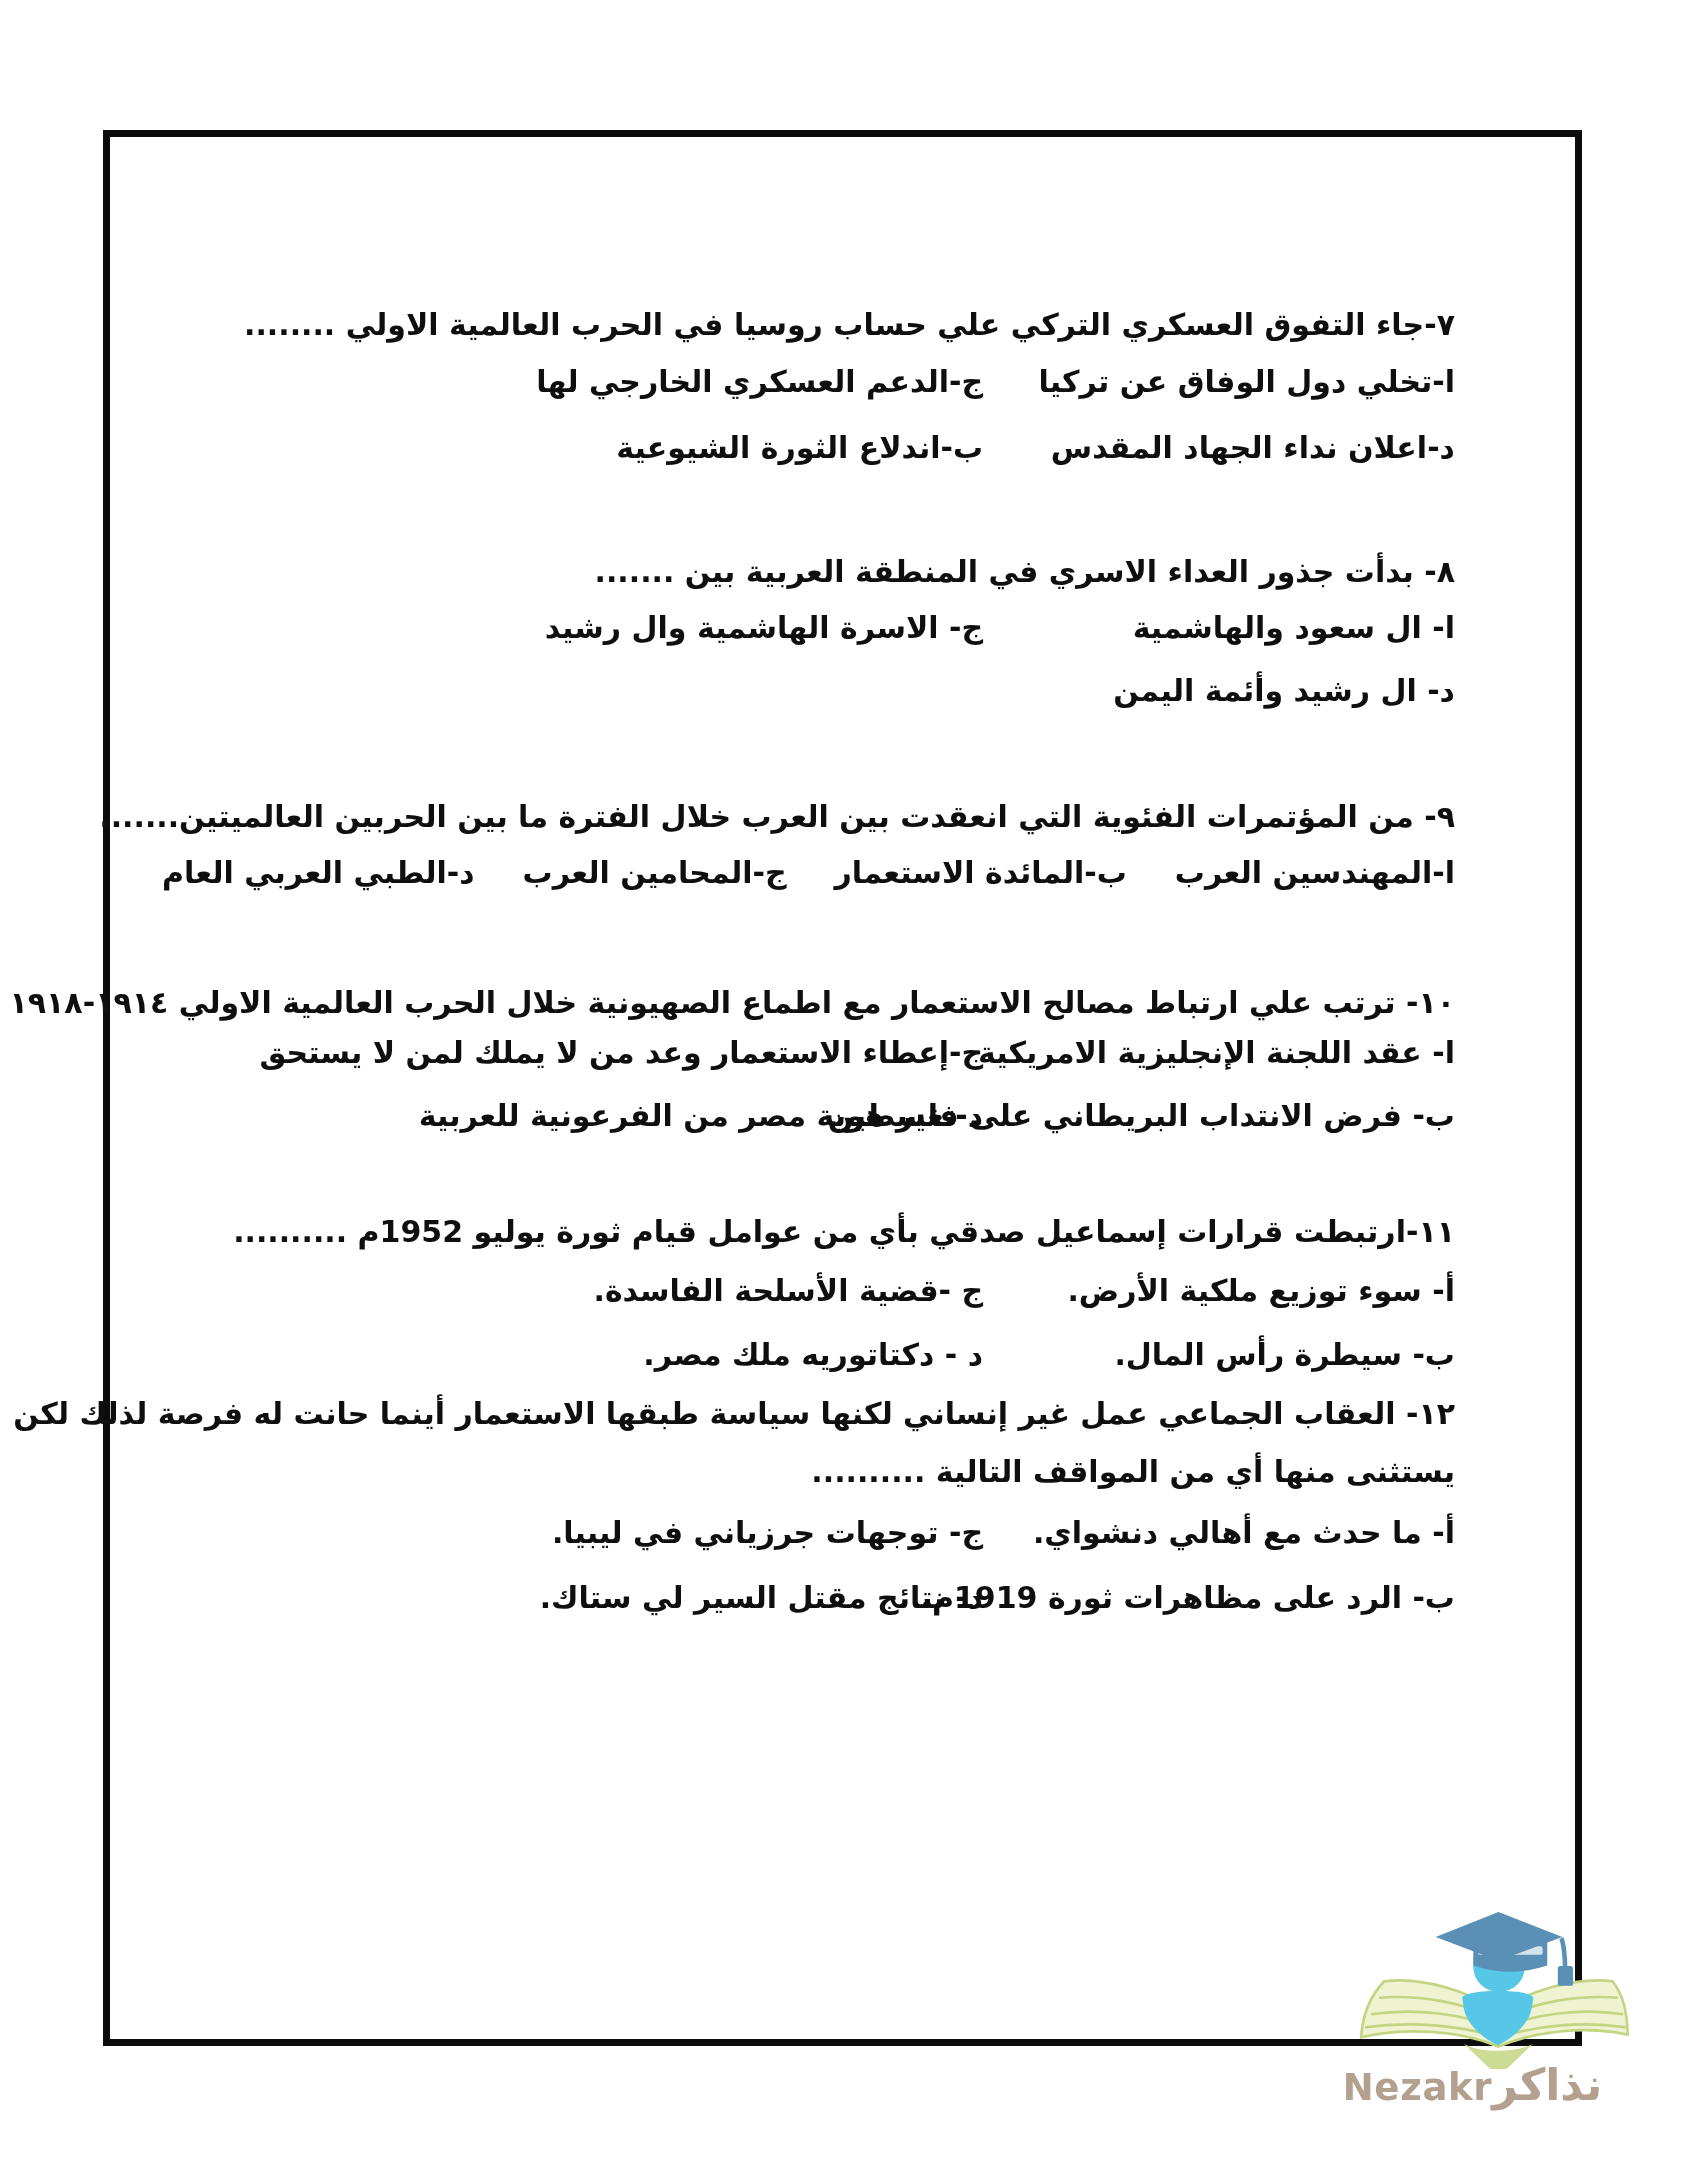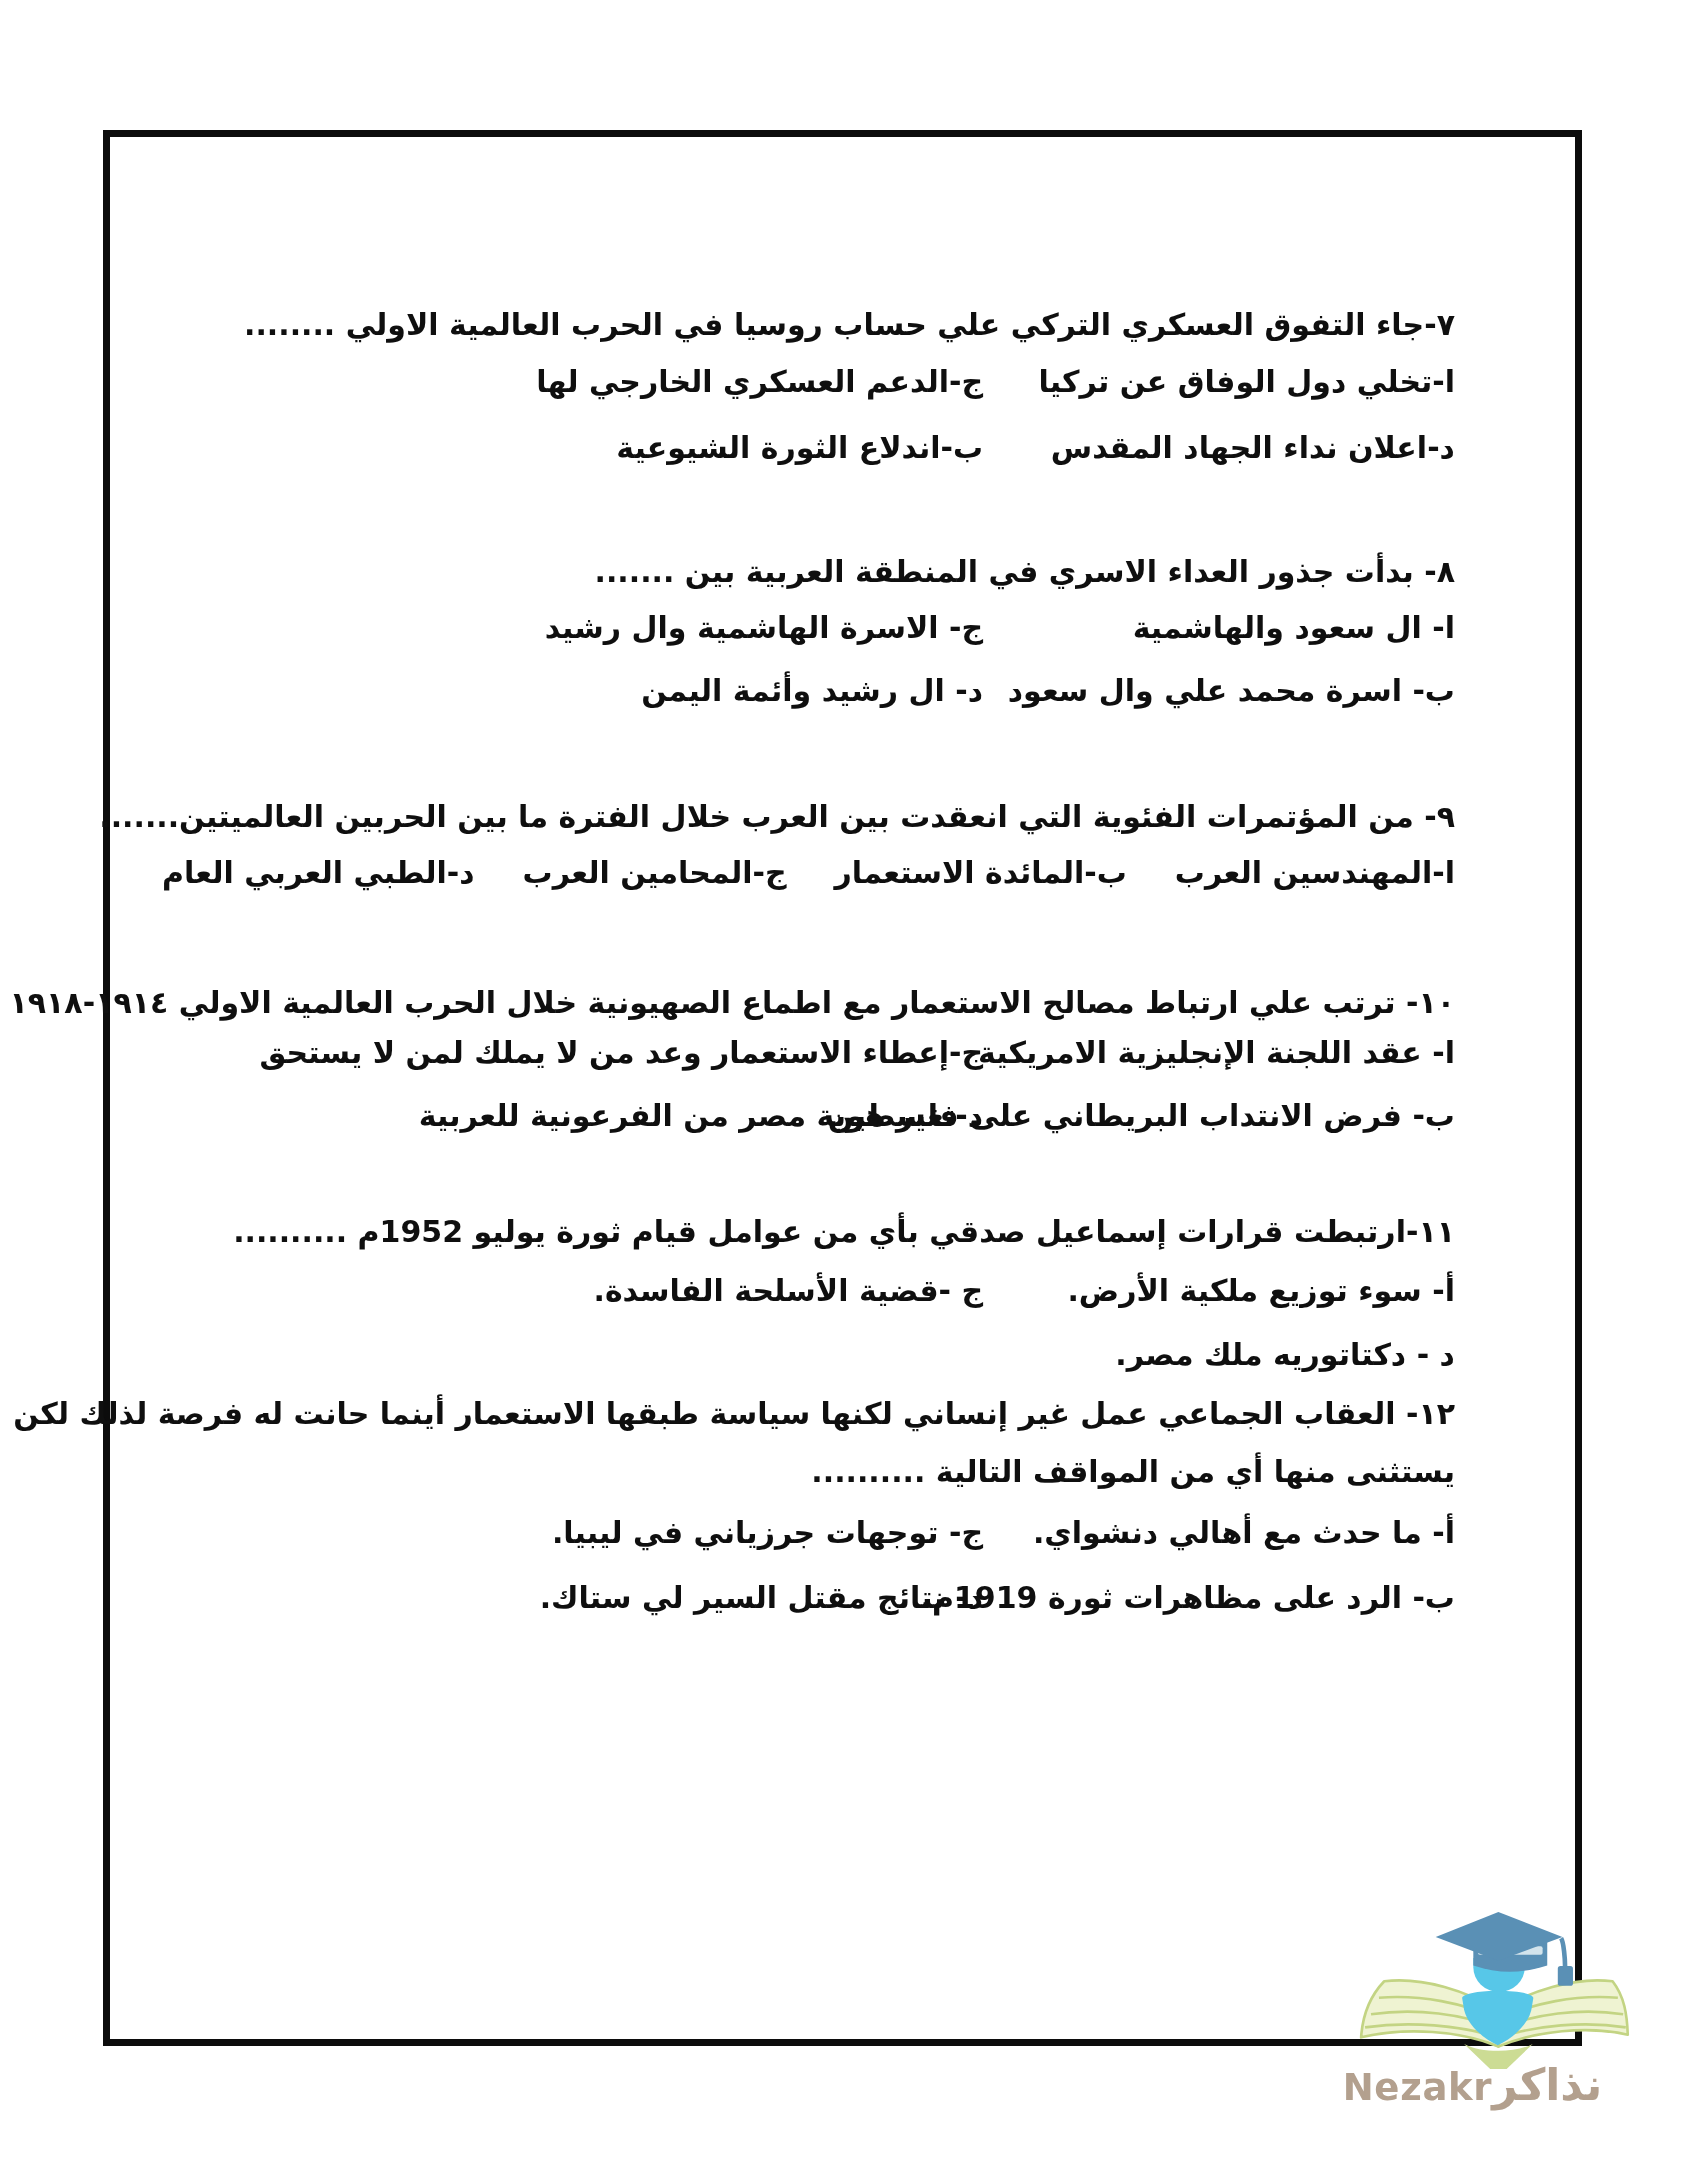--- a/index.html
+++ b/index.html
@@ -41,21 +41,20 @@
   <span class="opt">د-اعلان نداء الجهاد المقدس</span>
   <span class="opt">ب-اندلاع الثورة الشيوعية</span>
 </div>
 
 <div class="line header" style="top:551px">٨- بدأت جذور العداء الاسري في المنطقة العربية بين .......</div>
 <div class="line opts" style="top:607px">
   <span class="opt">ا- ال سعود والهاشمية</span>
   <span class="opt">ج- الاسرة الهاشمية وال رشيد</span>
 </div>
 <div class="line opts" style="top:670px">
-  <span class="opt">ب- اسرة محمد علي وال سعود</span>
   <span class="opt">د- ال رشيد وأئمة اليمن</span>
 </div>
 
 <div class="line header" style="top:796px">٩- من المؤتمرات الفئوية التي انعقدت بين العرب خلال الفترة ما بين الحربين العالميتين.......</div>
 <div class="line opts-inline" style="top:852px">
   <span class="opt">ا-المهندسين العرب</span>
   <span class="opt">ب-المائدة الاستعمار</span>
   <span class="opt">ج-المحامين العرب</span>
   <span class="opt">د-الطبي العربي العام</span>
 </div>
@@ -69,20 +68,21 @@
   <span class="opt">ب- فرض الانتداب البريطاني على فلسطين</span>
   <span class="opt">د-تغير هوية مصر من الفرعونية للعربية</span>
 </div>
 
 <div class="line header" style="top:1211px">١١-ارتبطت قرارات إسماعيل صدقي بأي من عوامل قيام ثورة يوليو 1952م ..........</div>
 <div class="line opts" style="top:1270px">
   <span class="opt">أ- سوء توزيع ملكية الأرض.</span>
   <span class="opt">ج -قضية الأسلحة الفاسدة.</span>
 </div>
 <div class="line opts" style="top:1334px">
+  <span class="opt">ب- سيطرة رأس المال.</span>
   <span class="opt">د - دكتاتوريه ملك مصر.</span>
 </div>
 
 <div class="line header" style="top:1393px">١٢- العقاب الجماعي عمل غير إنساني لكنها سياسة طبقها الاستعمار أينما حانت له فرصة لذلك لكن</div>
 <div class="line header" style="top:1451px">يستثنى منها أي من المواقف التالية ..........</div>
 <div class="line opts" style="top:1512px">
   <span class="opt">أ- ما حدث مع أهالي دنشواي.</span>
   <span class="opt">ج- توجهات جرزياني في ليبيا.</span>
 </div>
 <div class="line opts" style="top:1577px">

